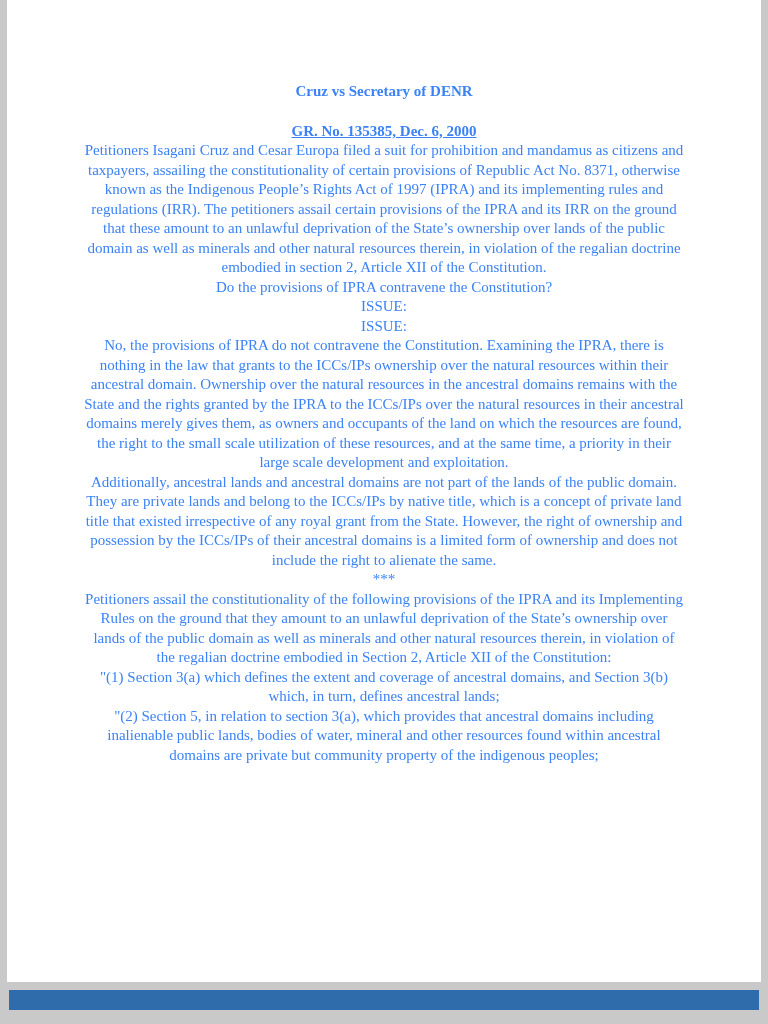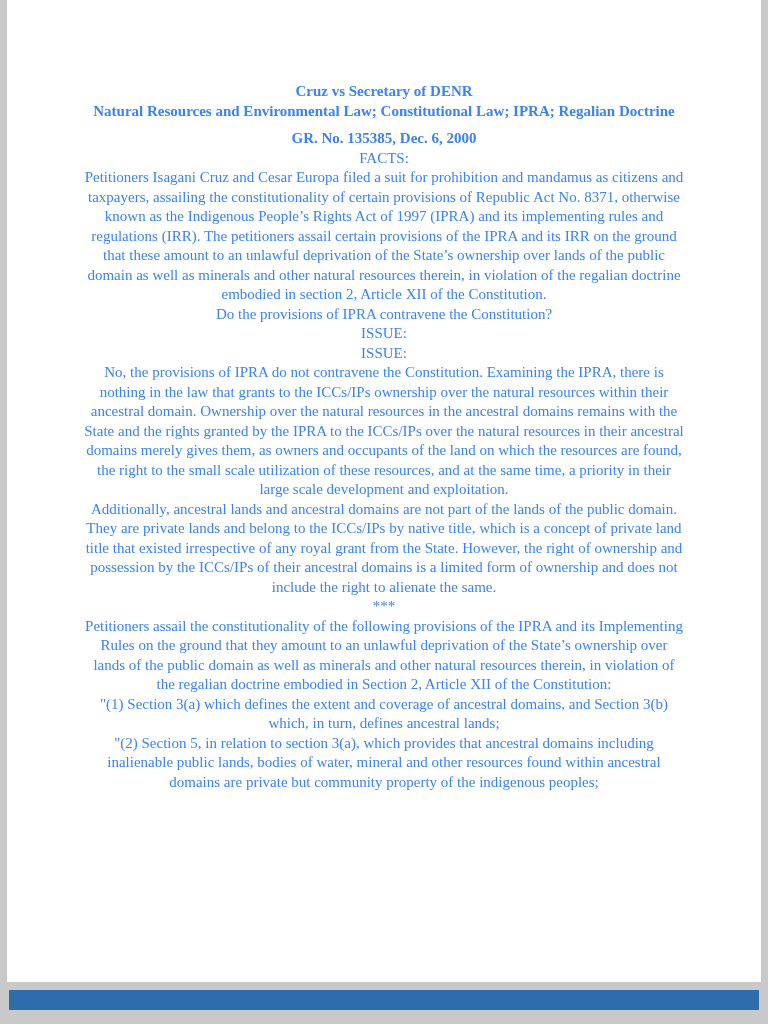--- a/index.html
+++ b/index.html
@@ -54,43 +54,42 @@
     text-align: center;
     font-size: 15px;
     line-height: 19.5px;
     color: #3b82f6;
   }
   .title-line {
     font-weight: bold;
   }
   .citation {
     font-weight: bold;
-    margin-top: 8px;
+    margin-top: 20px;
+    text-decoration: underline;
   }
   p.blk {
     margin: 0;
   }
   .gap-sm { margin-top: 20px; }
   .gap-lg { margin-top: 37px; }
   .gap-md { margin-top: 28px; }
 </style>
 </head>
 <body>
 
 <div class="viewer">
 
   <div class="page" style="background-color: rgb(255, 255, 255);">
     <div class="doc">
 
       <div class="title-line">Cruz vs Secretary of DENR</div>
-      <div class="title-line">Natural Resources and Environmental Law; Constitutional Law; IPRA; Regalian Doctrine</div>
 
       <div class="citation">GR. No. 135385, Dec. 6, 2000</div>
 
-      <p class="blk gap-lg">FACTS:</p>
       <p class="blk">Petitioners Isagani Cruz and Cesar Europa filed a suit for prohibition and mandamus as citizens and taxpayers, assailing the constitutionality of certain provisions of Republic Act No. 8371, otherwise known as the Indigenous People’s Rights Act of 1997 (IPRA) and its implementing rules and regulations (IRR). The petitioners assail certain provisions of the IPRA and its IRR on the ground that these amount to an unlawful deprivation of the State’s ownership over lands of the public domain as well as minerals and other natural resources therein, in violation of the regalian doctrine embodied in section 2, Article XII of the Constitution.</p>
 
       <p class="blk">Do the provisions of IPRA contravene the Constitution?</p>
       <p class="blk gap-lg">ISSUE:</p>
 
       <p class="blk gap-lg">ISSUE:</p>
       <p class="blk">No, the provisions of IPRA do not contravene the Constitution. Examining the IPRA, there is nothing in the law that grants to the ICCs/IPs ownership over the natural resources within their ancestral domain. Ownership over the natural resources in the ancestral domains remains with the State and the rights granted by the IPRA to the ICCs/IPs over the natural resources in their ancestral domains merely gives them, as owners and occupants of the land on which the resources are found, the right to the small scale utilization of these resources, and at the same time, a priority in their large scale development and exploitation.</p>
       <p class="blk gap-sm">Additionally, ancestral lands and ancestral domains are not part of the lands of the public domain. They are private lands and belong to the ICCs/IPs by native title, which is a concept of private land title that existed irrespective of any royal grant from the State. However, the right of ownership and possession by the ICCs/IPs of their ancestral domains is a limited form of ownership and does not include the right to alienate the same.</p>
 
       <p class="blk gap-md">***</p>

